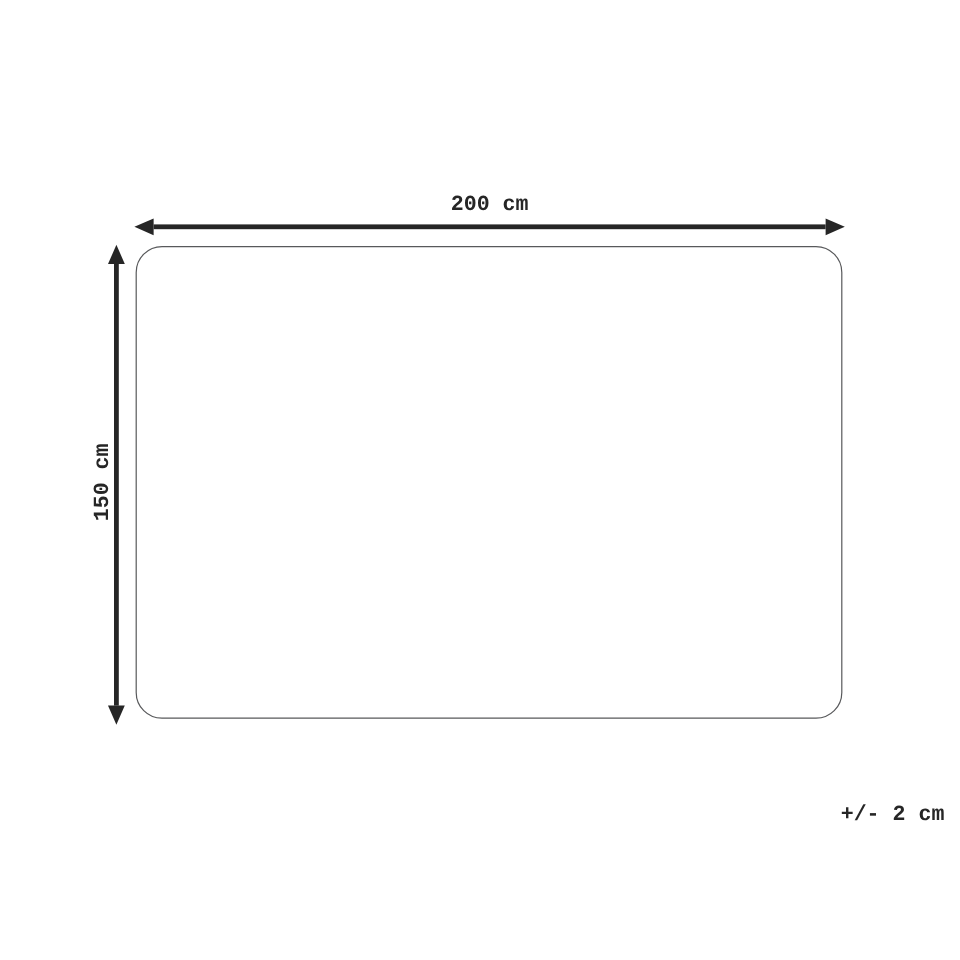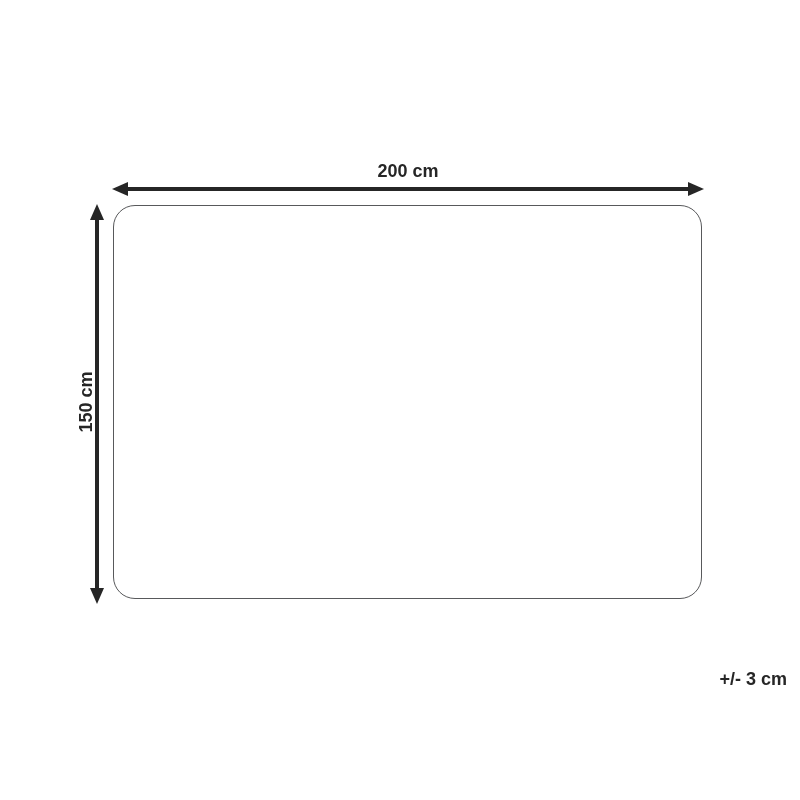--- a/index.html
+++ b/index.html
@@ -5,21 +5,21 @@
   html, body {
     margin: 0;
     padding: 0;
     background: #ffffff;
   }
   .canvas {
     position: relative;
     width: 800px;
     height: 800px;
     background: var(--background, #ffffff);
-    font-family: Liberation Sans, sans-serif;
+    font-family: Liberation Mono, monospace;
     overflow: hidden;
   }
 
   
   .outline {
     position: absolute;
     left: 113px;
     top: 205px;
     width: 589px;
     height: 394px;
@@ -119,15 +119,15 @@
   <div class="outline"></div>
 
   <div class="arrow h"></div>
 
   <div class="arrow v"></div>
 
   <div class="label width-label">200 cm</div>
 
   <div class="label height-label">150 cm</div>
 
-  <div class="label tolerance-label">+/- 3 cm</div>
+  <div class="label tolerance-label">+/- 2 cm</div>
 
 </div>
 
 </body></html>

